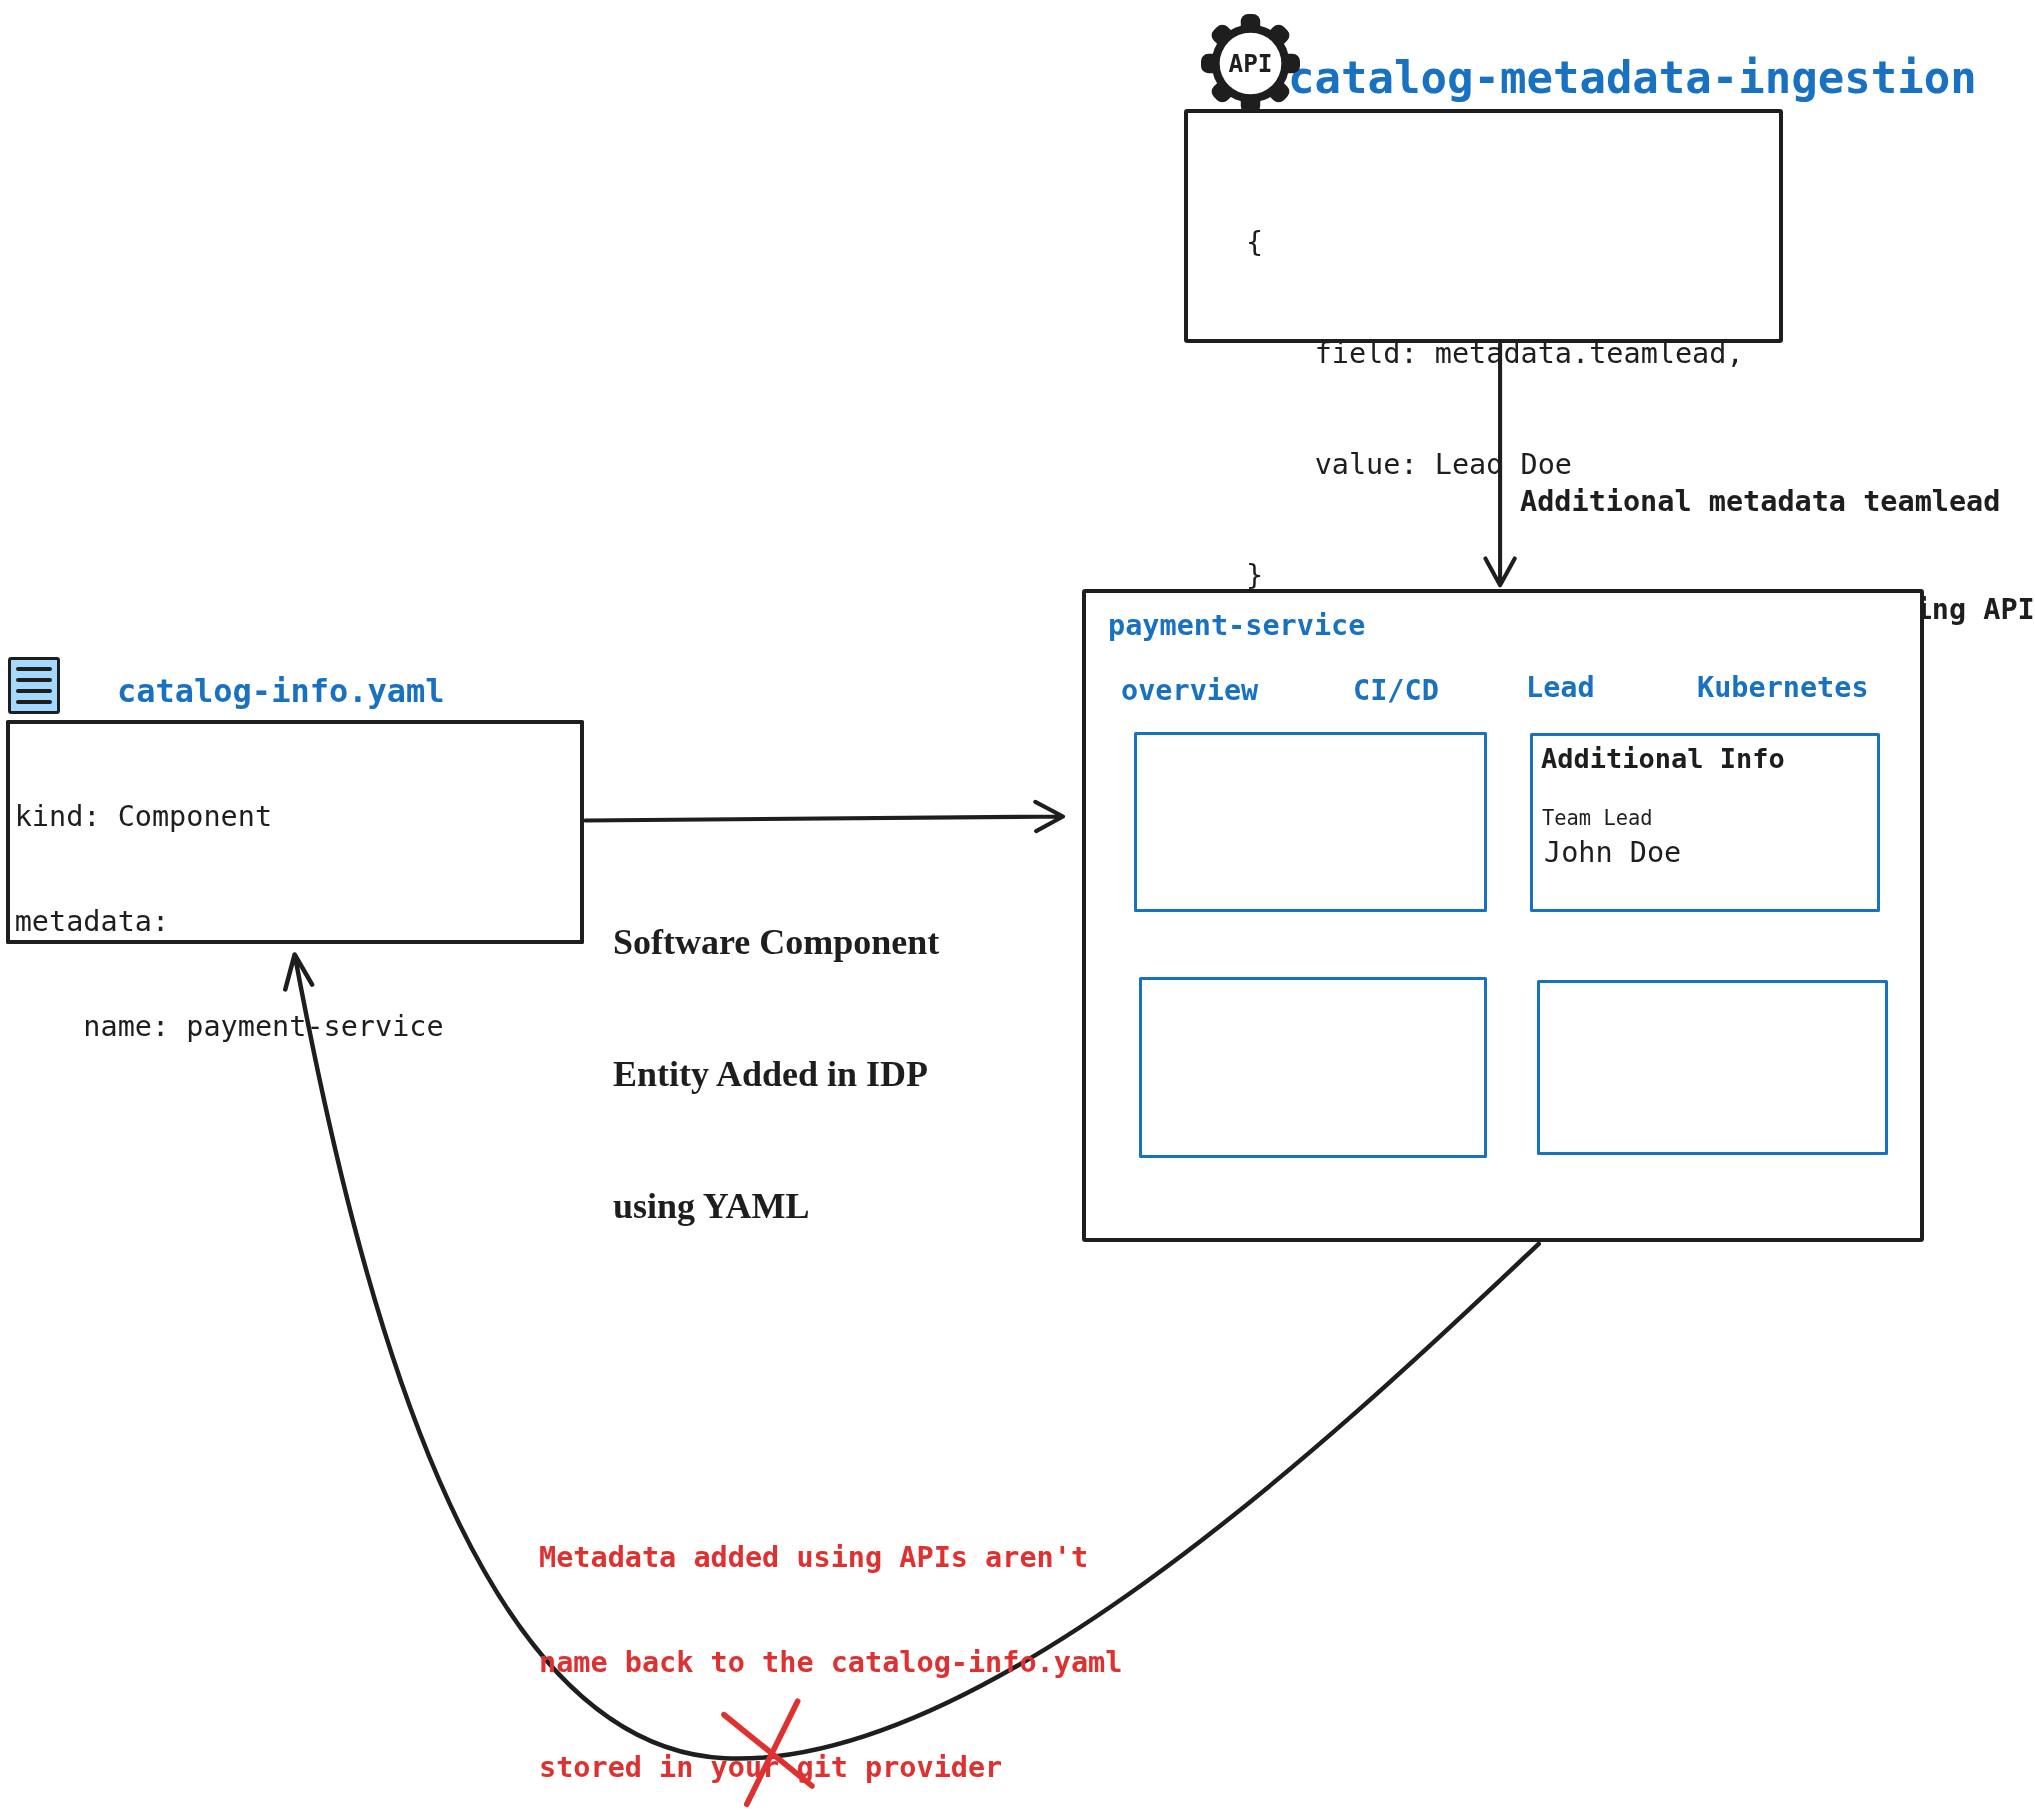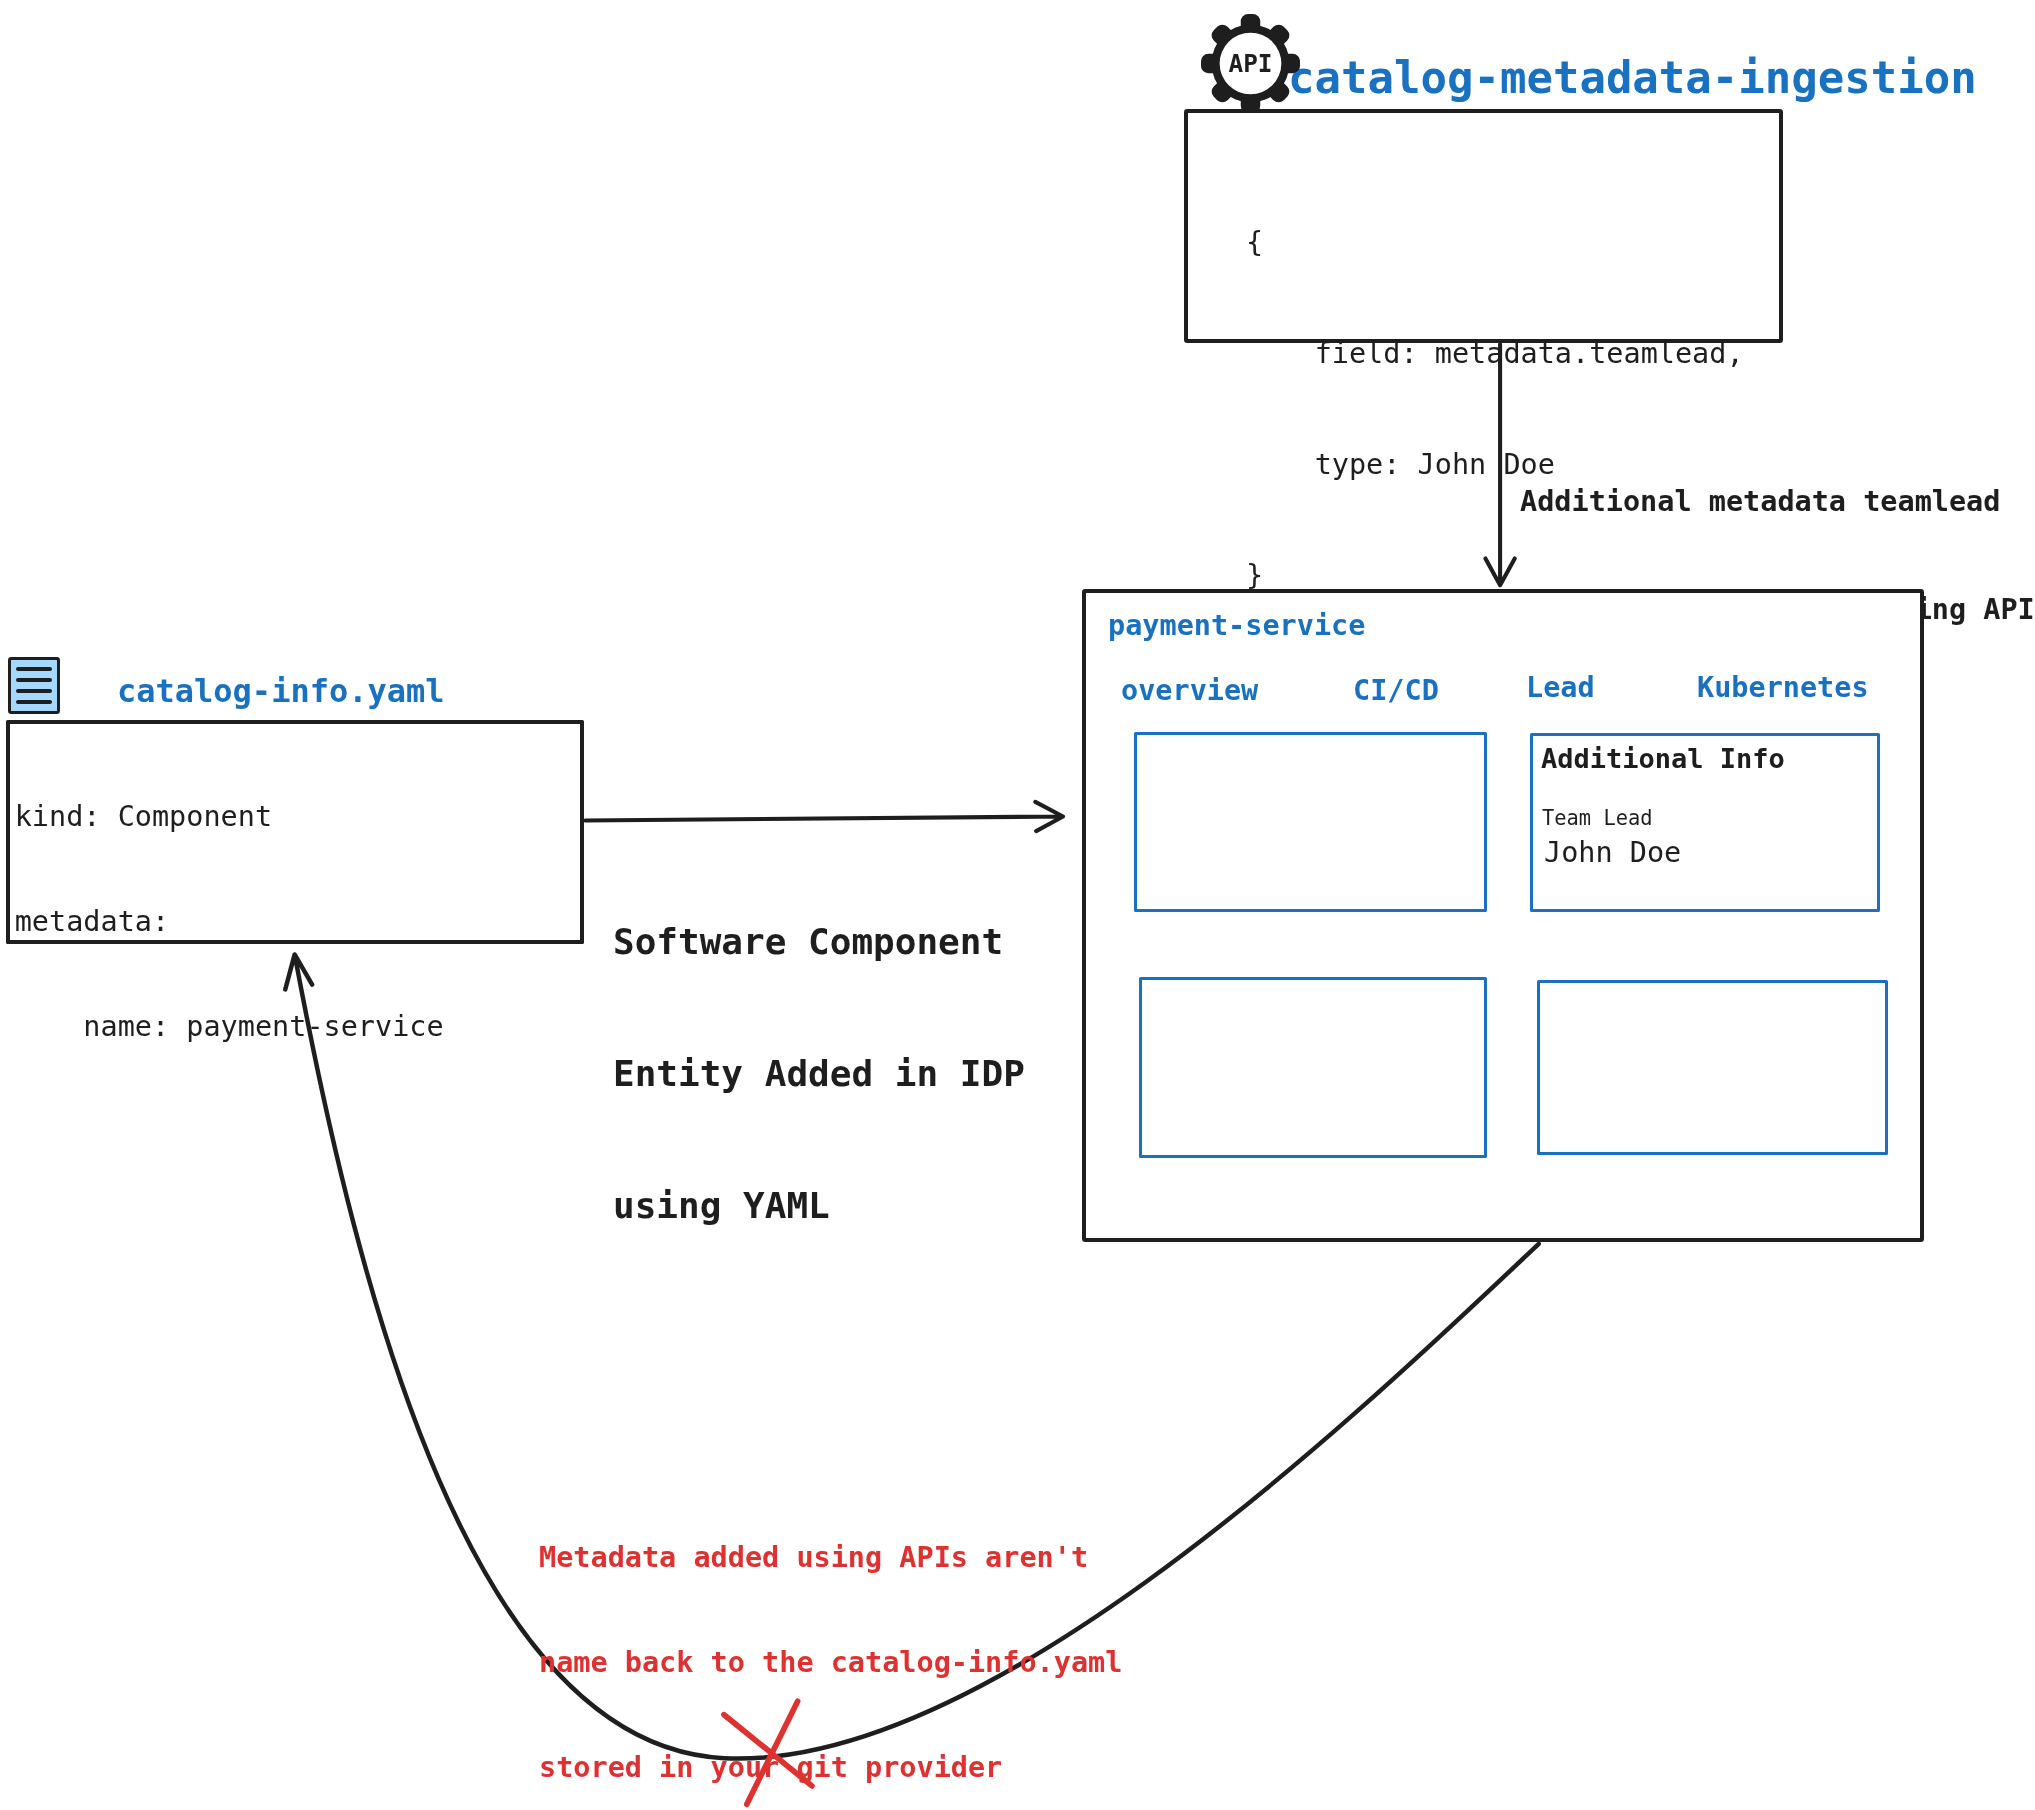--- a/index.html
+++ b/index.html
@@ -57,21 +57,21 @@
       <text x="122" y="144" text-anchor="middle" font-family="DejaVu Sans Mono, monospace" font-size="60" font-weight="600" fill="#1e1e1e">API</text>
     </svg>
   </div>
 
   <div class="abs blue title-lg" style="left:1288px;top:56px;z-index:2;">catalog-metadata-ingestion</div>
 
   <div class="node black-box" style="left:1184px;top:109px;width:599px;height:234px;"></div>
   <div class="abs code json-lines" style="left:1246px;top:150px;z-index:3;">
     <div>{</div>
     <div>    field: metadata.teamlead,</div>
-    <div>    type: John Doe</div>
+    <div>    value: Lead Doe</div>
     <div>}</div>
   </div>
 
   <div class="abs arrow-note" style="left:1520px;top:412px;z-index:2;">
     <div>Additional metadata teamlead</div>
     <div>added to the catalog using APIs</div>
   </div>
 
   <div class="node" style="left:1082px;top:589px;width:842px;height:653px;border:4.5px solid #1e1e1e;border-radius:3.3px;"></div>
   <div class="abs blue win-title" style="left:1108px;top:612px;z-index:3;">payment-service</div>
@@ -98,21 +98,21 @@
   </div>
   <div class="abs blue title-md" style="left:85px;top:675px;z-index:2;margin-left:32px;">catalog-info.yaml</div>
 
   <div class="node black-box" style="left:6.1px;top:720px;width:578px;height:224px;border-radius:1.6px;"></div>
   <div class="abs code yaml-lines" style="left:14.7px;top:729px;z-index:3;">
     <div>kind: Component</div>
     <div>metadata:</div>
     <div>    name: payment-service</div>
   </div>
 
-  <div class="abs bold-note" style="left:613px;top:832px;z-index:2;">
+  <div class="abs bold-note" style="left:613px;top:832px;z-index:2;font-family:Liberation Serif, serif;">
     <div>Software Component</div>
     <div>Entity Added in IDP</div>
     <div>using YAML</div>
   </div>
 
   <div class="abs red warn-note" style="left:539px;top:1470px;z-index:2;">
     <div>Metadata added using APIs aren't</div>
     <div>name back to the catalog-info.yaml</div>
     <div>stored in your git provider</div>
   </div>

